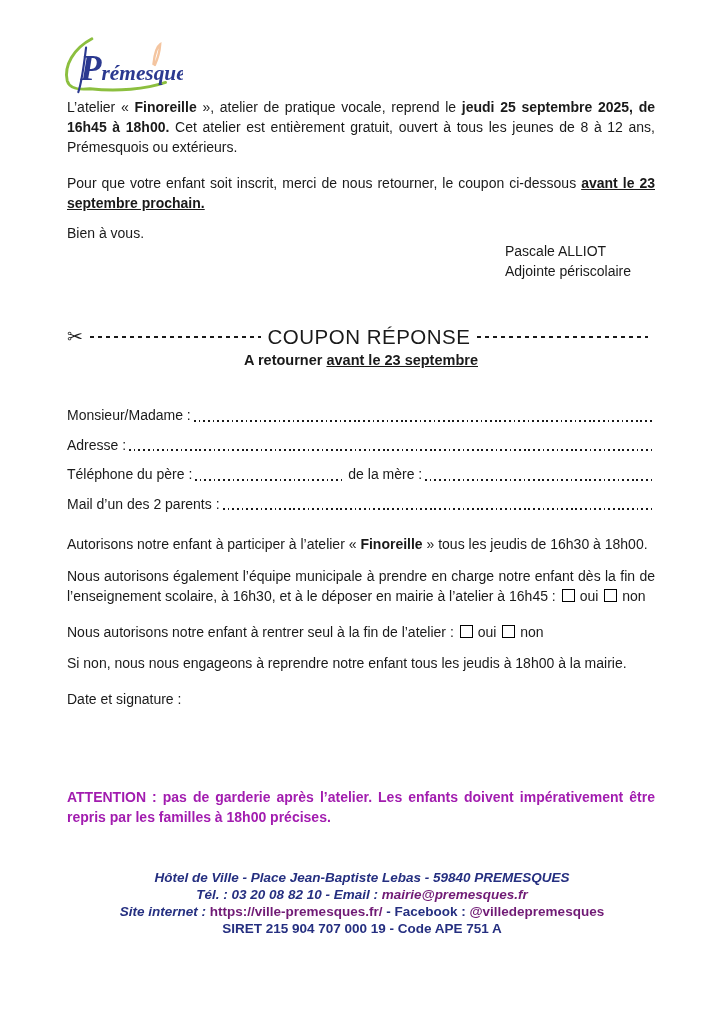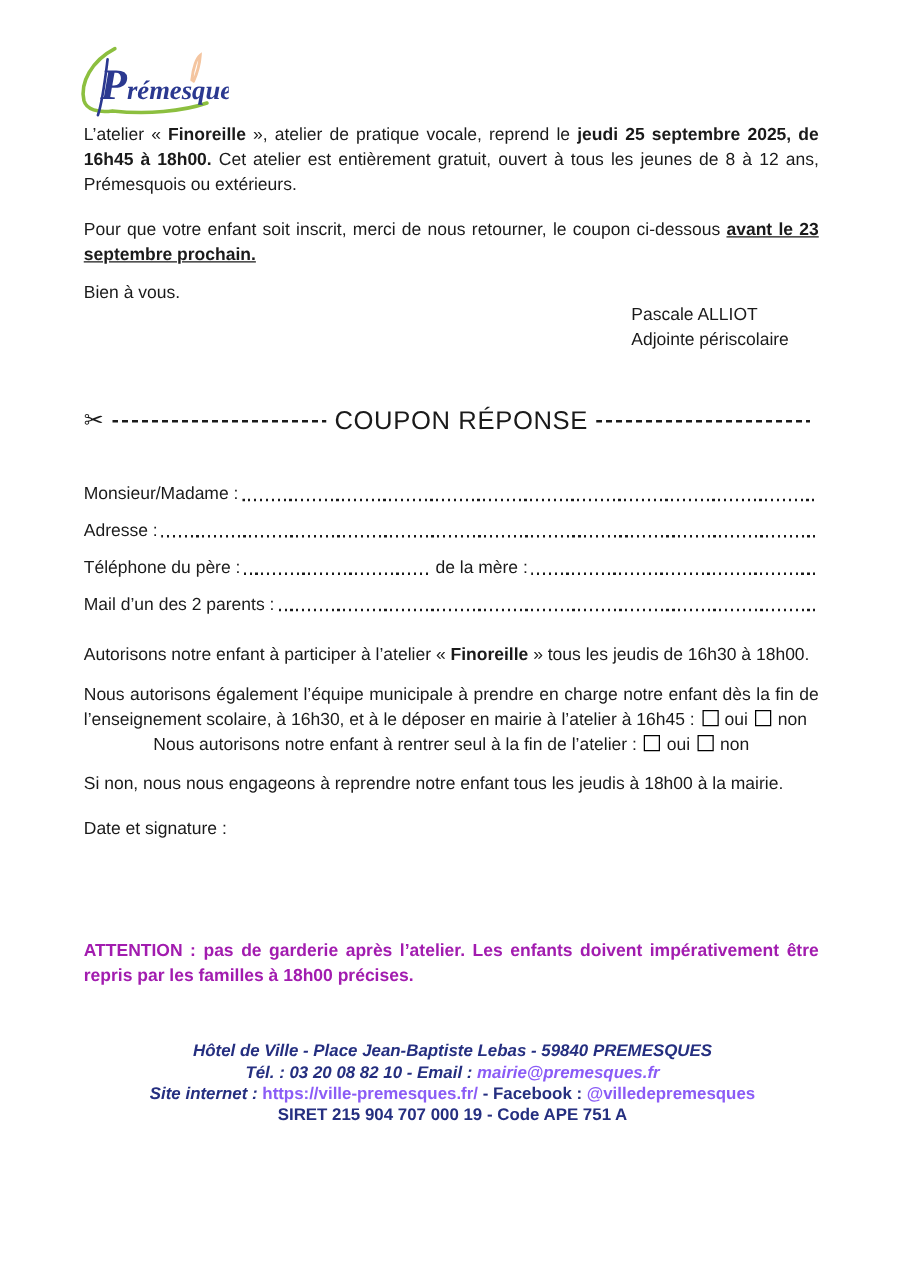--- a/index.html
+++ b/index.html
@@ -36,35 +36,35 @@
   .form-row { display:flex; align-items:flex-end; margin-bottom:9.5px; }
   .form-row .lbl { flex:0 0 auto; white-space:nowrap; }
   .leader { flex:1 1 auto; height:1.8px; margin:0 3px 3.5px 3px;
     background:repeating-linear-gradient(90deg,#1a1a1a 0 1.7px, transparent 1.7px 4.7px); }
   .leader.w80 { flex:0 0 80px; }
   .leader.w88 { flex:0 0 88px; }
   .leader.w150 { flex:0 0 150px; }
 
   
   .auth1 { margin:20px 0 12px; }
-  .auth2 { margin:0 0 0; text-align:justify; }
-  .auth3 { margin:0 0 11px;text-align:center; }
+  .auth2 { margin:0 0 16px; text-align:justify; }
+  .auth3 { margin:0 0 11px; }
   .ifnot { margin:0 0 16px; }
   .datesig { margin:0; }
   .checkbox { display:inline-block; width:11px; height:11px; border:1.7px solid #000;
     vertical-align:-1px; margin:0 5px 0 2px; background:#fff; }
 
   
   .attention { margin-top:78px; color:#a21caf; font-weight:bold; text-align:justify; }
 
   
   .footer { margin-top:42px; text-align:center; font-size:13.5px; line-height:17px;
     color:#252F80; font-weight:bold; }
   .footer .it { font-style:italic; }
-  .footer a, .footer .link { color:#8b5cf6; text-decoration:none; font-weight:bold; }
+  .footer a, .footer .link { color:#701a75; text-decoration:none; font-weight:bold; }
   .footer .link-it { font-style:italic; }
 </style>
 </head>
 <body>
 
 <div class="page">
 
   <div class="logo-wrap">
     <svg width="126" height="64" viewBox="0 0 130 64">
       <path d="M36 5 C17 15, 7 33, 10.5 48 C12.5 55.5, 22 58, 34 56.5 C62 59.5, 92 57, 112 50" fill="none" stroke="#8CBF3F" stroke-width="3" stroke-linecap="round"></path>
@@ -87,20 +87,21 @@
       <div>Pascale ALLIOT</div>
       <div>Adjointe périscolaire</div>
     </div>
 
     <div class="coupon-cut">
       <span class="scissors">✂</span>
       <span class="dash-fill"></span>
       <span class="coupon-title">COUPON RÉPONSE</span>
       <span class="dash-fill"></span>
     </div>
+    <div class="coupon-sub"><span>A retourner </span><span class="u">avant le 23 septembre</span></div>
 
     <div class="form">
 
       <div class="form-row">
         <span class="lbl">Monsieur/Madame :</span>
         <span class="leader"></span>
       </div>
 
 
       <div class="form-row">

